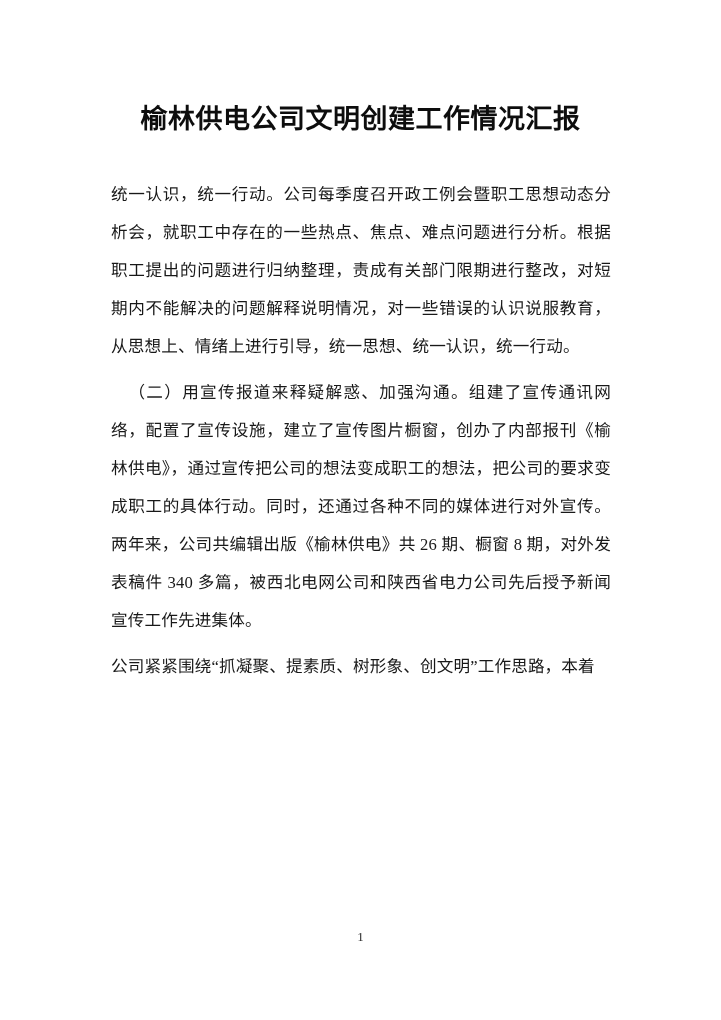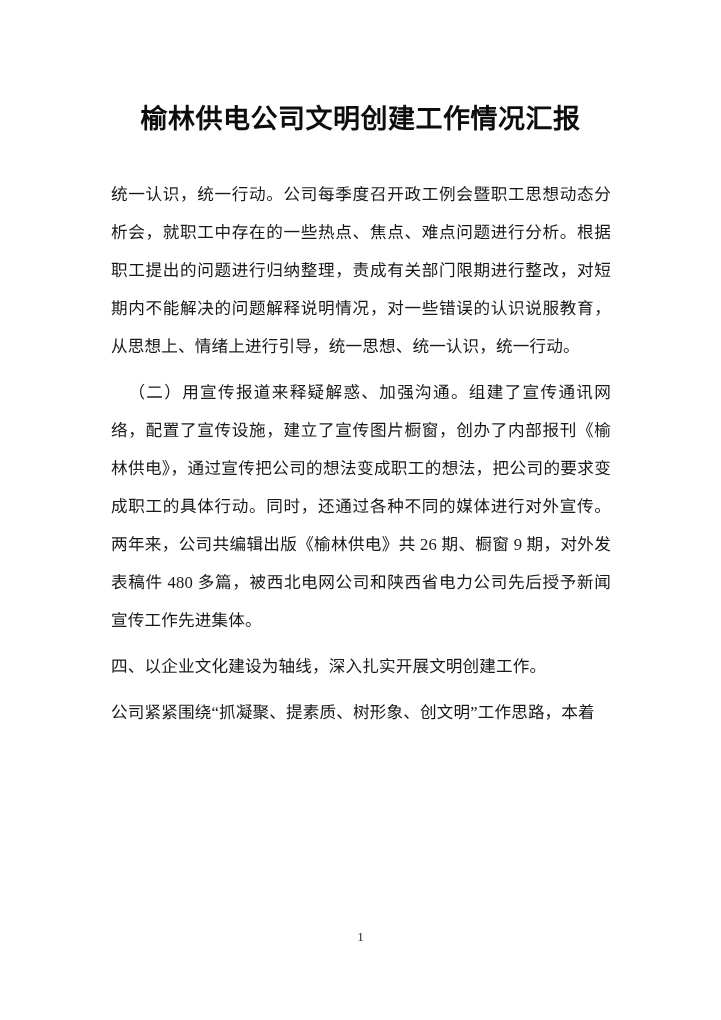--- a/index.html
+++ b/index.html
@@ -83,24 +83,23 @@
 <body>
 
 <div class="page">
 
   <h1 class="doc-title">榆林供电公司文明创建工作情况汇报</h1>
 
   <div class="body-block">
 
     <p class="para">统一认识，统一行动。公司每季度召开政工例会暨职工思想动态分析会，就职工中存在的一些热点、焦点、难点问题进行分析。根据职工提出的问题进行归纳整理，责成有关部门限期进行整改，对短期内不能解决的问题解释说明情况，对一些错误的认识说服教育，从思想上、情绪上进行引导，统一思想、统一认识，统一行动。</p>
 
-    <p class="para indent">（二）用宣传报道来释疑解惑、加强沟通。组建了宣传通讯网络，配置了宣传设施，建立了宣传图片橱窗，创办了内部报刊《榆林供电》，通过宣传把公司的想法变成职工的想法，把公司的要求变成职工的具体行动。同时，还通过各种不同的媒体进行对外宣传。两年来，公司共编辑出版《榆林供电》共 26 期、橱窗 9 期，对外发表稿件 480 多篇，被西北电网公司和陕西省电力公司先后授予新闻宣传工作先进集体。</p>
+    <p class="para indent">（二）用宣传报道来释疑解惑、加强沟通。组建了宣传通讯网络，配置了宣传设施，建立了宣传图片橱窗，创办了内部报刊《榆林供电》，通过宣传把公司的想法变成职工的想法，把公司的要求变成职工的具体行动。同时，还通过各种不同的媒体进行对外宣传。两年来，公司共编辑出版《榆林供电》共 26 期、橱窗 8 期，对外发表稿件 340 多篇，被西北电网公司和陕西省电力公司先后授予新闻宣传工作先进集体。</p>
 
 
-    <p class="para">四、以企业文化建设为轴线，深入扎实开展文明创建工作。</p>
 
     <p class="para">公司紧紧围绕“抓凝聚、提素质、树形象、创文明”工作思路，本着</p>
 
   </div>
 
   <div class="page-number">1</div>
 
 </div>
 
 </body></html>

